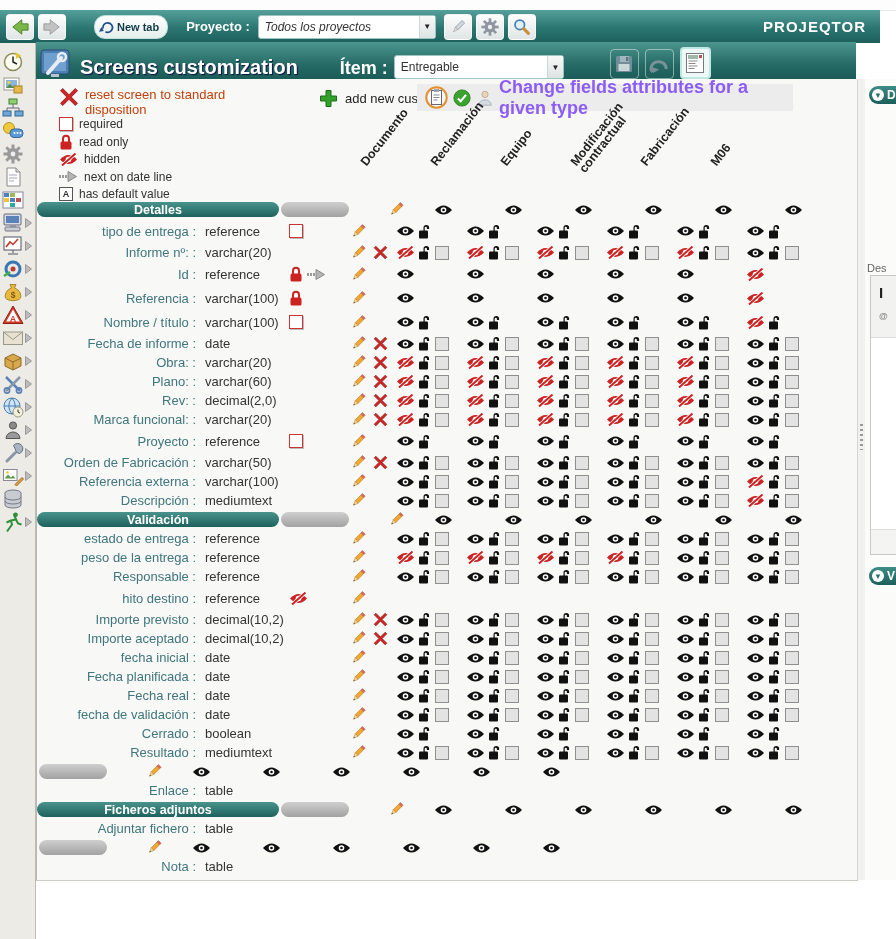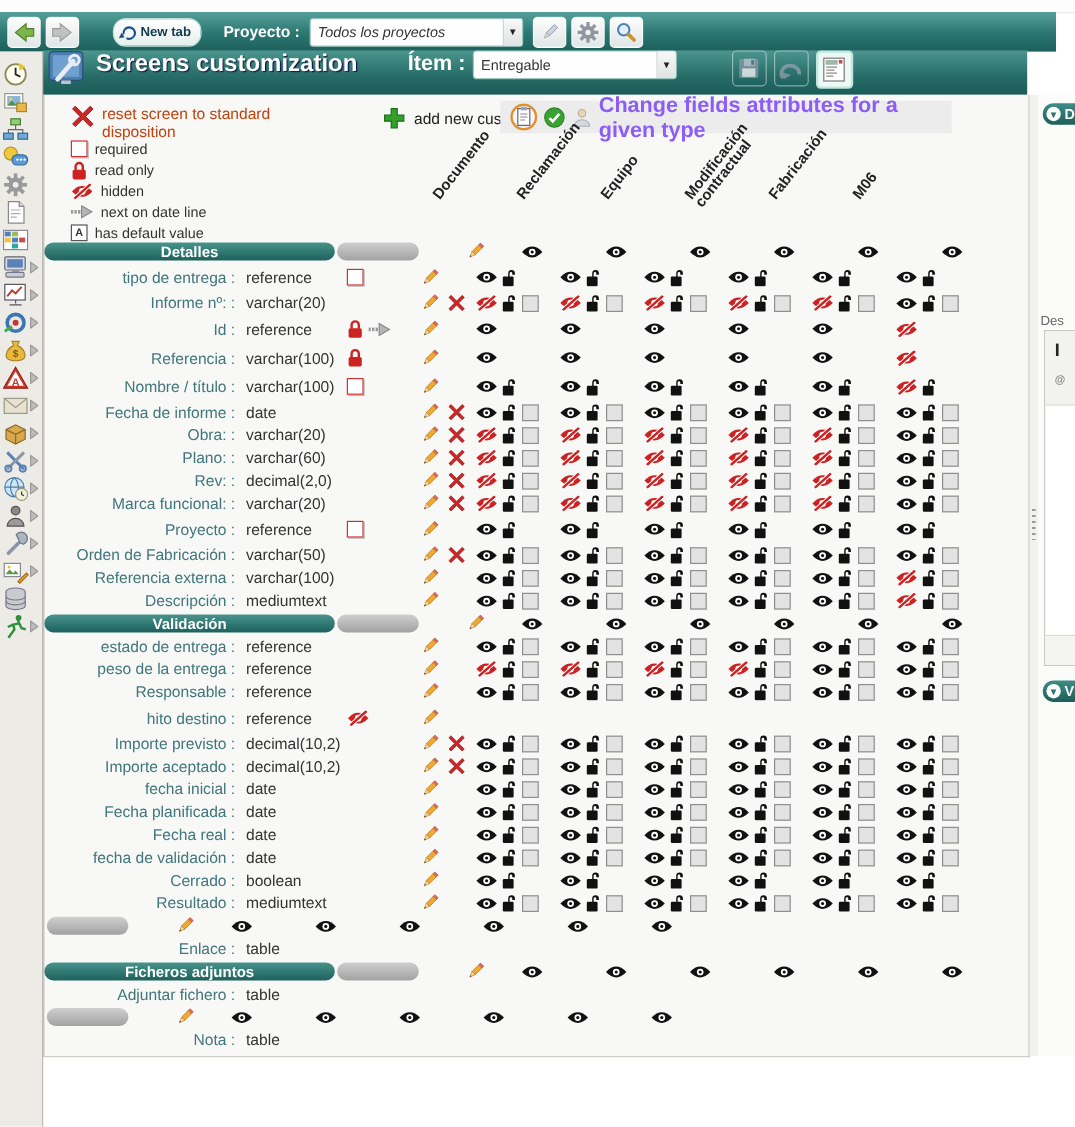--- a/index.html
+++ b/index.html
@@ -21,21 +21,21 @@
   .toolbar-label{color:#ffffff;font-weight:bold;font-size:13px;margin:0 8px 0 18px;}
   .combo{height:22px;background:#ffffff;border:1px solid #9ec4c0;border-radius:3px;display:flex;align-items:center;}
   .combo .val{padding:0 6px;font-size:12px;color:#333;white-space:nowrap;overflow:hidden;}
   .combo .arr{width:15px;align-self:stretch;border-left:1px solid #c8d8d6;display:flex;align-items:center;justify-content:center;
     font-size:8px;color:#222;background:linear-gradient(#f8f8f8,#dde4e3);}
   #brand{position:absolute;right:14px;top:0;height:33px;display:flex;align-items:center;
     color:#ffffff;font-weight:bold;font-size:15px;letter-spacing:1px;}
 
   
   #title-bar{left:36px;top:42px;width:820px;height:37px;
-    background:linear-gradient(#4c968f,#266b66 60%,#1b5c57);display:flex;align-items:flex-start;}
+    background:linear-gradient(#4c968f,#266b66 60%,#1b5c57);display:flex;align-items:flex-end;}
   #page-title{color:#fff;font-weight:bold;font-size:20px;margin-left:10px;text-shadow:1px 1px 1px #114;}
   #item-label{color:#fff;font-weight:bold;font-size:18px;margin-left:42px;margin-right:6px;}
   .bar-btn{width:27px;height:28px;border-radius:4px;display:flex;align-items:center;justify-content:center;
     border:1px solid rgba(255,255,255,.45);margin-left:6px;}
   .bar-btn.active{background:#eef8f6;border:2px solid #bfe8e0;}
 
   
   #sidebar{left:0;top:43px;width:35px;height:896px;background:#ecebe6;border-right:1px solid #bcbcb4;}
   .sb-item{position:absolute;left:2px;width:32px;height:23px;display:flex;align-items:center;cursor:pointer;}
   .sb-item .glyph{width:22px;height:22px;}
@@ -162,20 +162,21 @@
       </span>
   </div>
   <div class="tb-btn">
     <span class="ic">
       <svg width="19" height="19" viewBox="0 0 22 22">
           <circle cx="9" cy="9" r="5.5" fill="#dff0fa" stroke="#4a80b5" stroke-width="2"></circle>
           <path d="M13.5 13.5 L19 19" stroke="#c89232" stroke-width="3.5" stroke-linecap="round"></path>
         </svg>
       </span>
   </div>
+  <div id="brand">PROJEQTOR</div>
 </div>
 
 <div id="sidebar" class="abs">
     <div class="sb-item" style="top: 7px;">
       <span class="ic glyph">
         <svg width="22" height="22" viewBox="0 0 22 22">
           <circle cx="11" cy="11" r="8.5" fill="#fdfdf2" stroke="#8a8a5a" stroke-width="1.5"></circle>
           <path d="M11 5.5 V11 L15 13" stroke="#222" stroke-width="1.5" fill="none"></path>
           <path d="M13 1 l6 3.5 -4.5 3.5" fill="#e8c430"></path>
         </svg>

